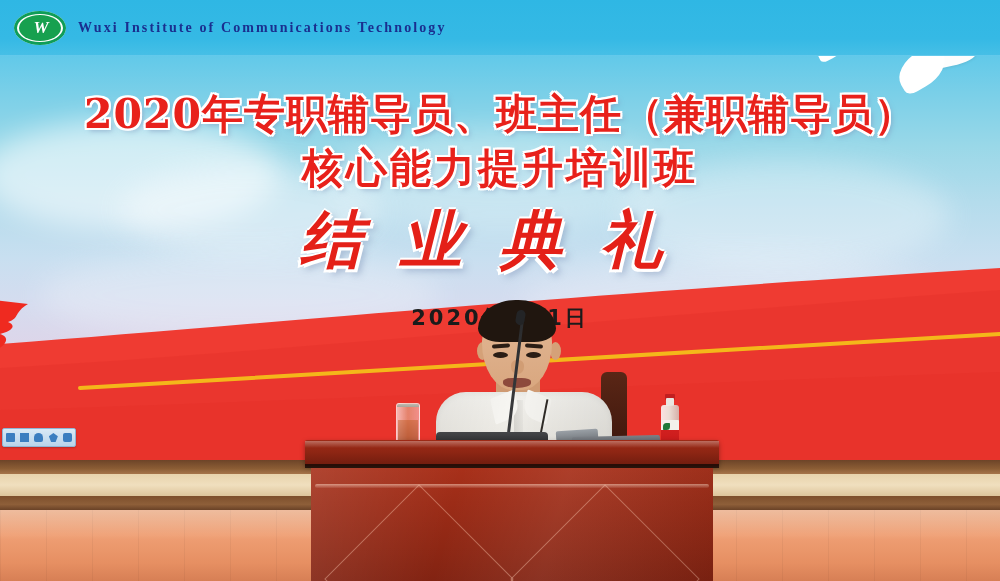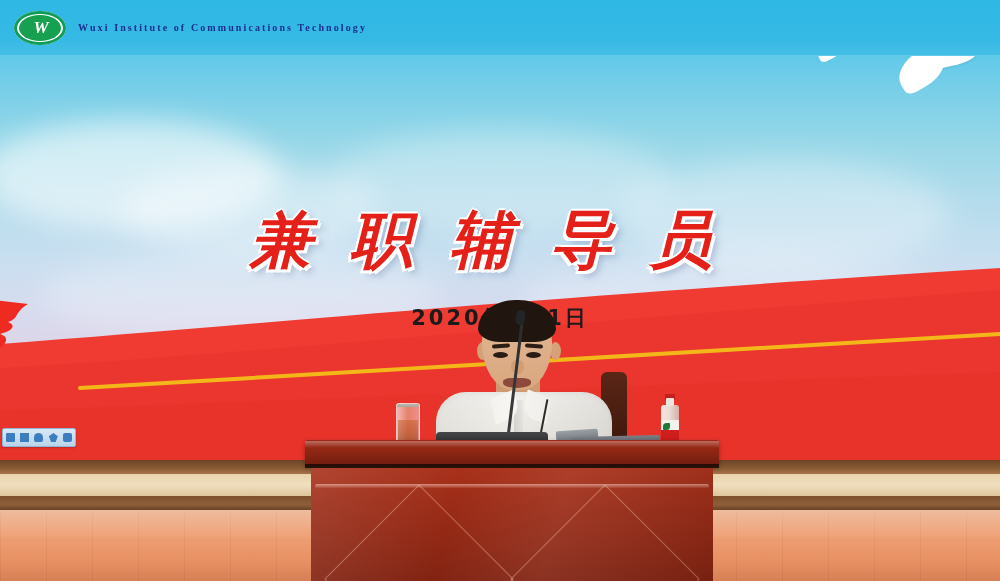--- a/index.html
+++ b/index.html
@@ -104,21 +104,21 @@
     font-weight: bold;
     font-size: 16px;
     letter-spacing: 2px;
     font-style: italic;
     white-space: nowrap;
   }
   .school-en {
     color: #1a2f8f;
     font-family: "Liberation Serif", serif;
     font-weight: bold;
-    font-size: 10px;
+    font-size: 14px;
     letter-spacing: 2.1px;
     white-space: nowrap;
     margin-top: 2px;
   }
 
   
   .dove { position: absolute; }
   .dove .body {
     position: absolute;
     background: #fdfdfd;
@@ -553,22 +553,26 @@
       <div class="school-logo">
         <div class="ring"></div>
         <div class="oval"></div>
         <div class="mono">W</div>
       </div>
       <div class="school-names">
         <div class="school-en">Wuxi  Institute  of  Communications  Technology</div>
       </div>
     </div>
 
-
-    <div class="calligraphy">兼职辅导员</div>
+    <div class="title-wrap">
+      <div class="title-line l1">2020年专职辅导员、班主任（兼职辅导员）</div>
+      <div class="title-line l2">核心能力提升培训班</div>
+    </div>
+
+    <div class="calligraphy">结业典礼</div>
 
     <div class="banner-date">2020年9月1日</div>
   </div>
 
   <div class="blue-sign">
     <span class="ico i1"></span>
     <span class="ico i2"></span>
     <span class="ico i3"></span>
     <span class="ico i4"></span>
     <span class="ico i5"></span>

